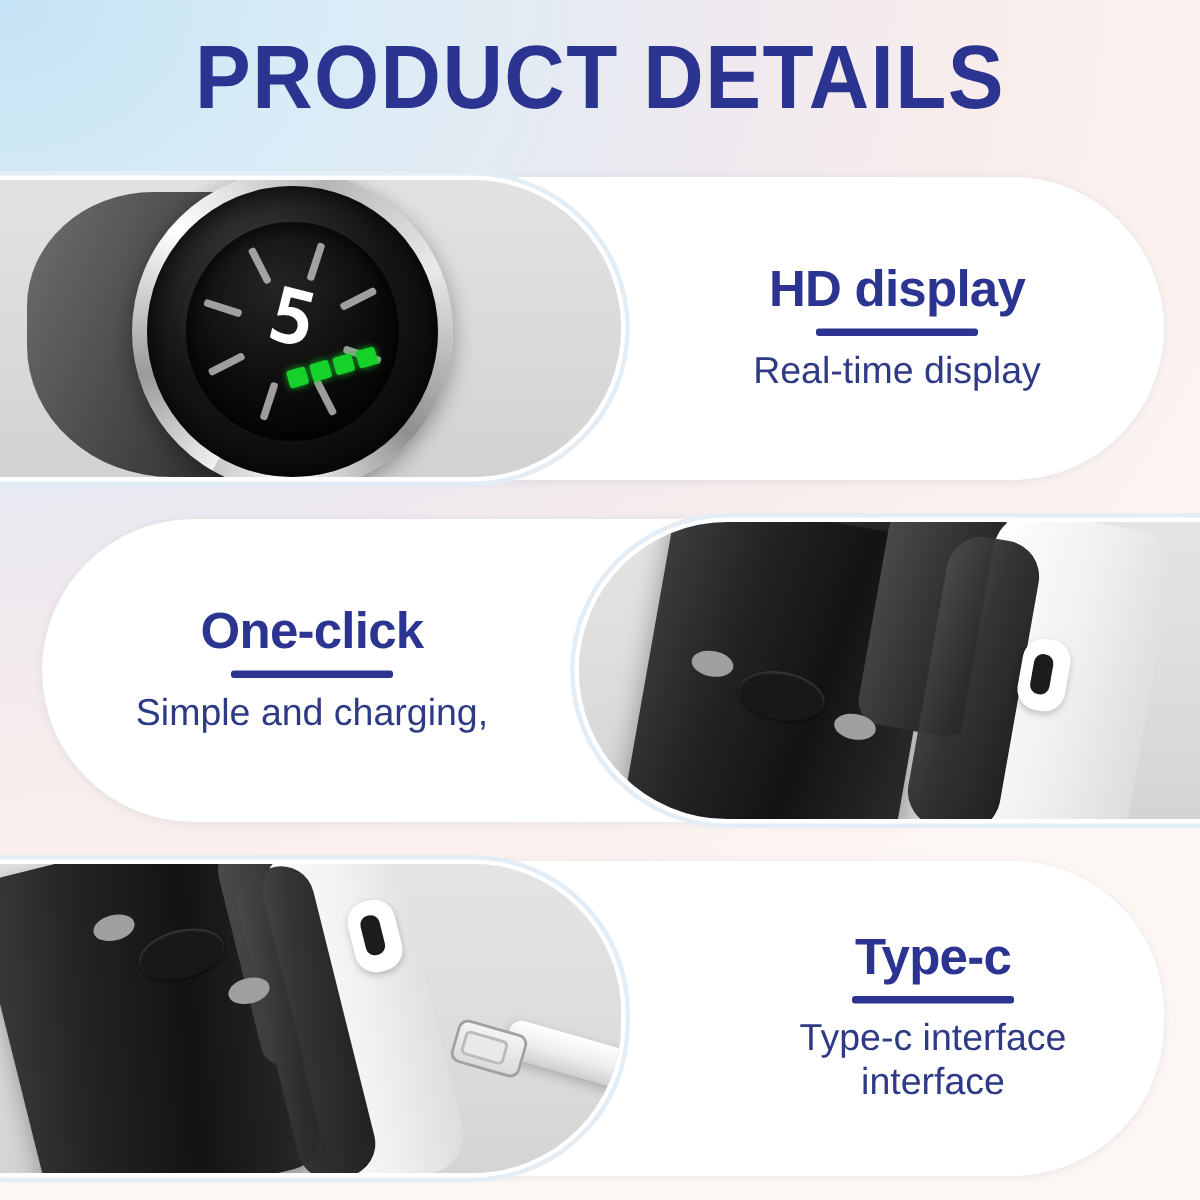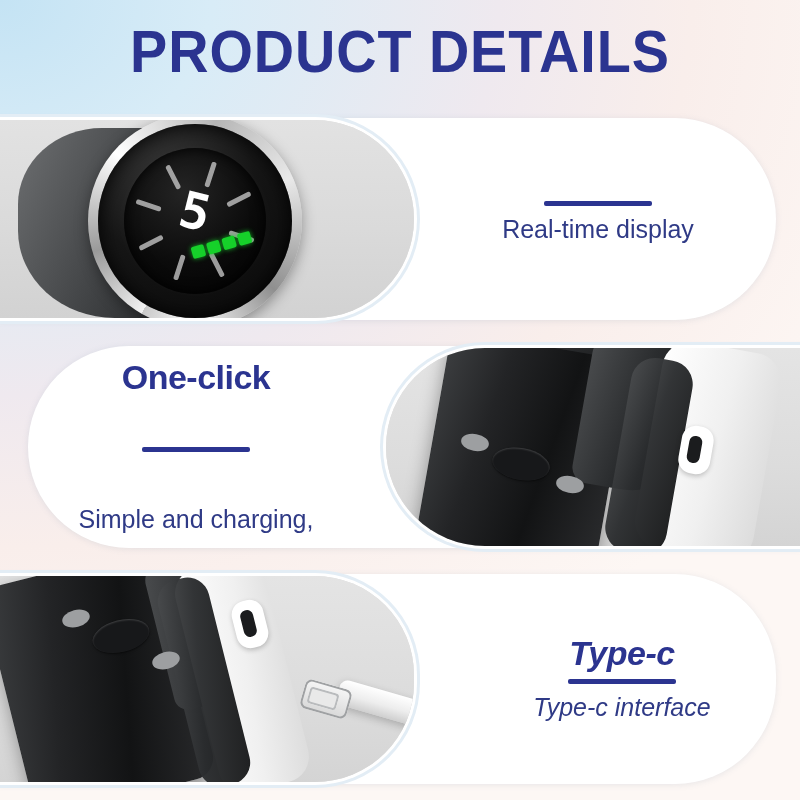--- a/index.html
+++ b/index.html
@@ -53,22 +53,22 @@
     box-shadow:0 0 0 3px #ffffff, 0 0 0 6px #e3edf5;}
   .photo.cap-left{left:386px;width:414px;border-radius:99px 0 0 99px;
     box-shadow:0 0 0 3px #ffffff, 0 0 0 6px #e3edf5;}
 
   .ptext{
     position:absolute;top:0;height:100%;
     display:flex;flex-direction:column;align-items:center;justify-content:center;
     color:#2b3490;
   }
   .p1 .ptext{left:420px;width:356px;}
-  .p2 .ptext{left:18px;width:356px;gap:44px;}
-  .p3 .ptext{left:444px;width:356px;font-style:italic;}
+  .p2 .ptext{left:30px;width:356px;}
+  .p3 .ptext{left:444px;width:356px;}
 
   .head{
     font-size:34px;font-weight:bold;line-height:1.05;
     letter-spacing:-0.5px;
     color:#2b3490;
   }
   .rule{
     width:108px;height:5px;background:#2b3490;border-radius:2px;
     margin:7px 0 9px 0;
   }
@@ -172,20 +172,21 @@
               <i></i>
               <i></i>
               <i></i>
             </div>
           </div>
         </div>
       </div>
     </div>
 
     <div class="ptext">
+      <div class="head">HD display</div>
       <div class="rule"></div>
       <div class="body">Real-time display</div>
     </div>
   </div>
 
   <div class="panel p2">
     <div class="card left-cap"></div>
 
     <div class="photo cap-left">
       <div class="ph-clip"></div>
@@ -225,16 +226,17 @@
       <div class="usb-hole" style="left:242px;top:34px;width:13px;height:27px;transform:rotate(-14deg);"></div>
       <div class="cable" style="left:336px;top:120px;width:130px;height:26px;transform:rotate(16deg);"></div>
       <div class="plug" style="left:302px;top:108px;width:48px;height:30px;transform:rotate(16deg);"></div>
       <div class="plug-in" style="left:308px;top:114px;width:30px;height:17px;transform:rotate(16deg);"></div>
     </div>
 
     <div class="ptext">
       <div class="head">Type-c</div>
       <div class="rule"></div>
       <div class="body">Type-c interface</div>
+      <div class="body">interface</div>
     </div>
   </div>
 
 </div>
 
 </body></html>

